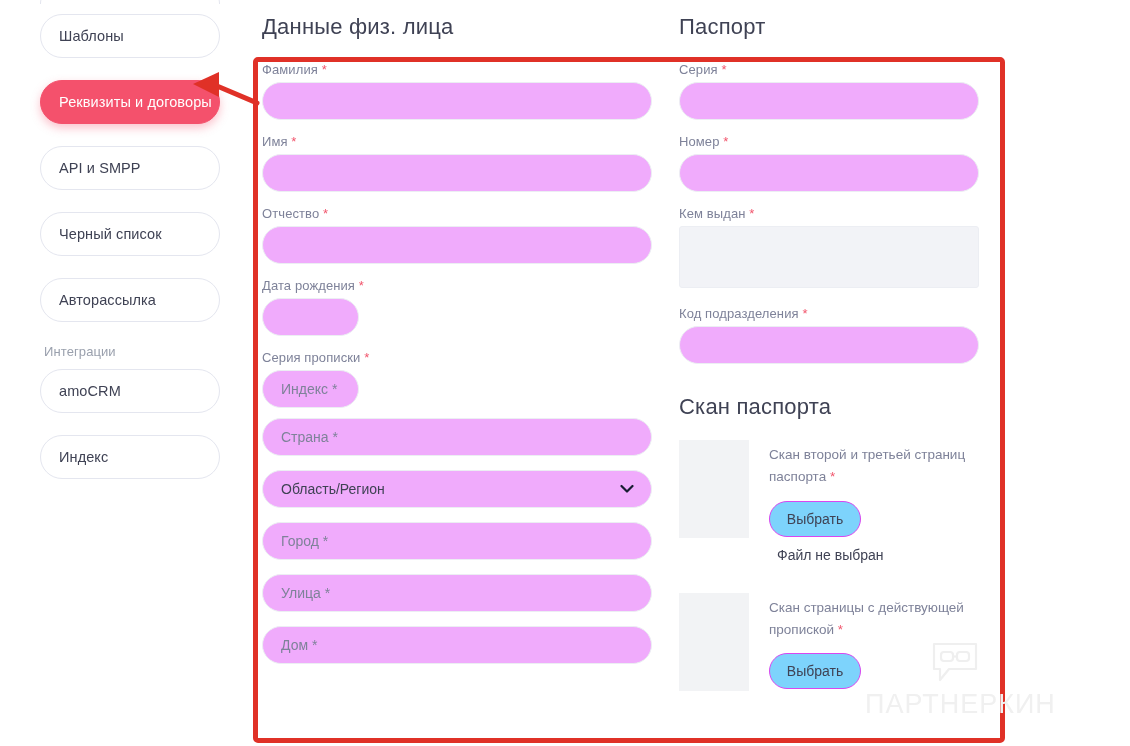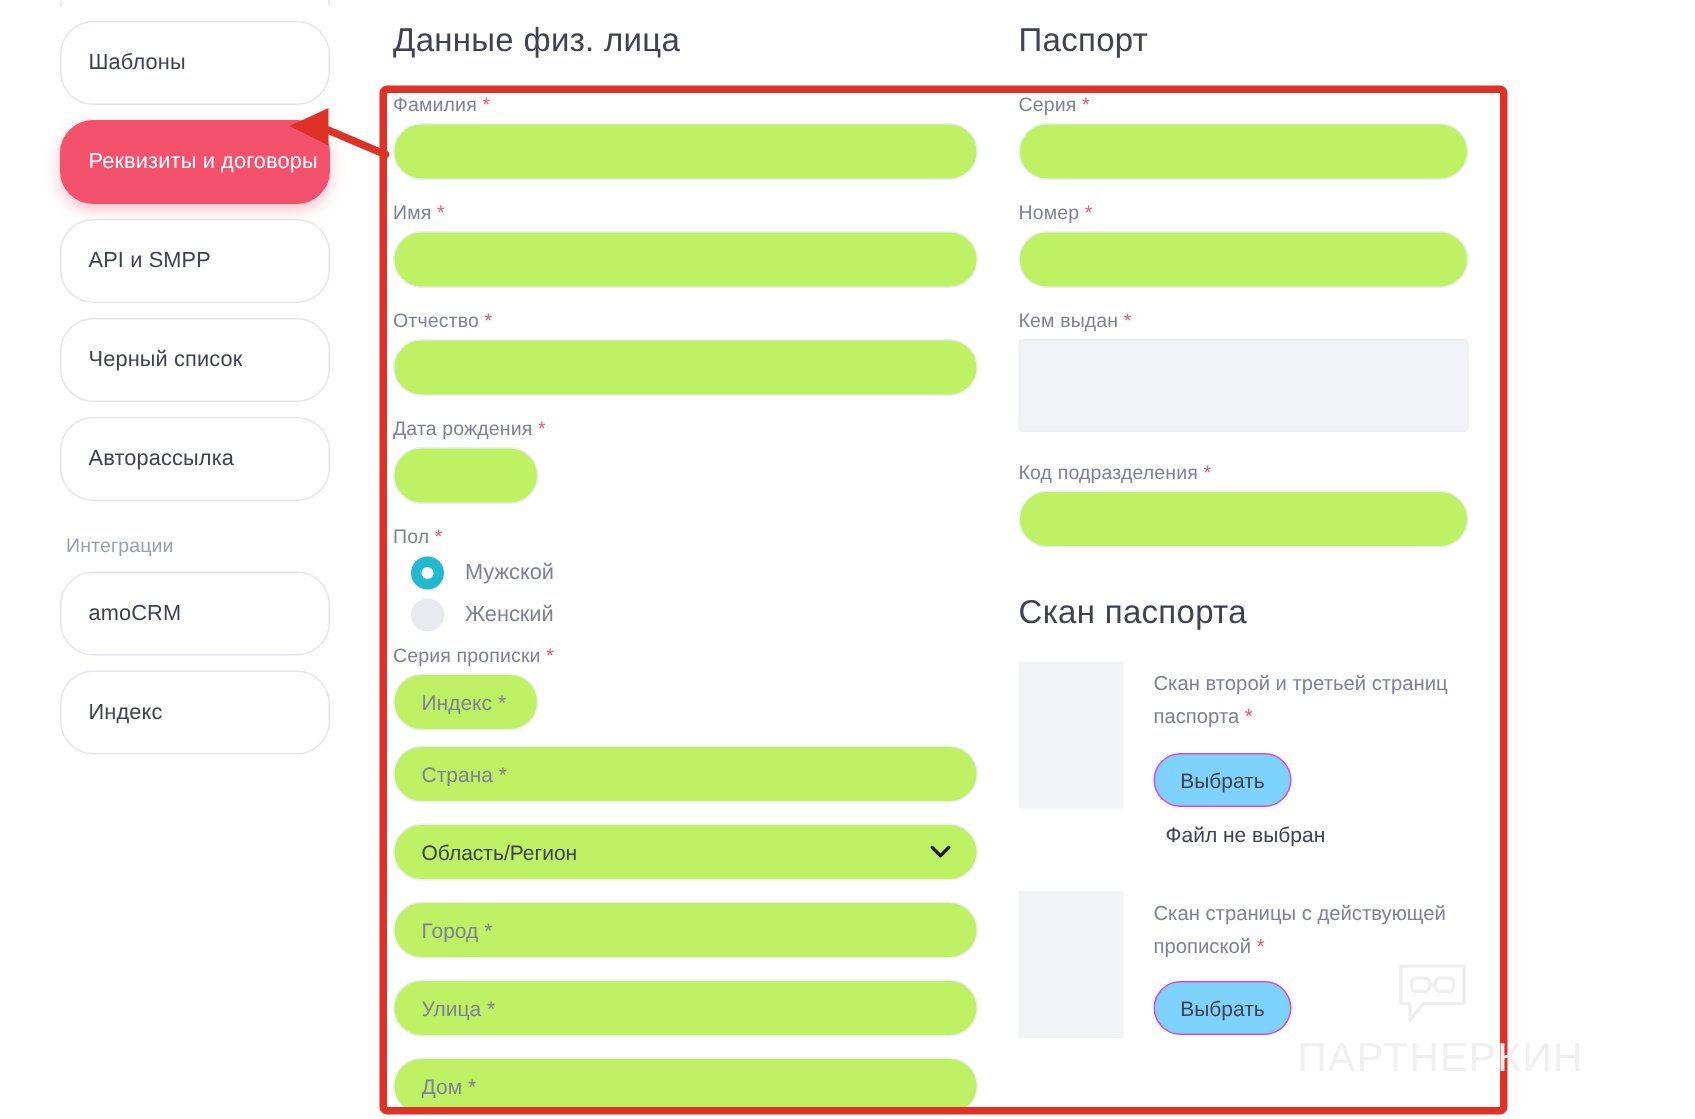--- a/index.html
+++ b/index.html
@@ -21,30 +21,30 @@
   }
 
   
   .sidebar {
     position: absolute;
     left: 40px;
     top: -18px;
     width: 180px;
   }
   .nav-item {
-    height: 56px;
+    height: 44px;
     border: 1px solid #e4e6ef;
     border-radius: 22px;
     background: #ffffff;
     display: flex;
     align-items: center;
     padding: 0 0 0 18px;
     font-size: 14.5px;
     color: #3f4254;
-    margin-bottom: 10px;
+    margin-bottom: 22px;
     letter-spacing: 0.1px;
     white-space: nowrap;
   }
   .nav-item.partial {
     height: 22px;
     margin-bottom: 10px;
     border-bottom: none;
     border-radius: 22px 22px 0 0;
     overflow: hidden;
   }
@@ -115,21 +115,21 @@
     font-size: 13px;
     color: #7e8299;
     margin-bottom: 5px;
     letter-spacing: 0.1px;
   }
   .req { color: #f1556c; }
 
   .inp {
     width: 100%;
     height: 38px;
-    background: #bef264;
+    background: #f0abfc;
     border: 1px solid #eceef3;
     border-radius: 20px;
     padding: 0 18px;
     font-size: 14px;
     color: #3f4254;
     font-family: inherit;
     outline: none;
   }
   .inp::placeholder { color: #7e8299; }
   .inp.short { width: 97px; }
@@ -317,34 +317,20 @@
     </div>
 
     <div class="field">
       <label class="field-label">
         <span>Дата рождения</span>
         <span class="req">*</span>
       </label>
       <input class="inp short" type="text" value="" style="">
     </div>
 
-    <div class="field" style="margin-bottom:8px;">
-      <label class="field-label">
-        <span>Пол</span>
-        <span class="req">*</span>
-      </label>
-      <div class="radio-row">
-        <span class="radio-dot on"></span>
-        <span class="radio-label">Мужской</span>
-      </div>
-      <div class="radio-row">
-        <span class="radio-dot"></span>
-        <span class="radio-label">Женский</span>
-      </div>
-    </div>
 
     <div class="field addr-sub" style="margin-bottom:10px;">
       <label class="field-label">
         <span>Серия прописки</span>
         <span class="req">*</span>
       </label>
       <input class="inp short" type="text" placeholder="Индекс *" style="">
     </div>
 
     <div class="field">

